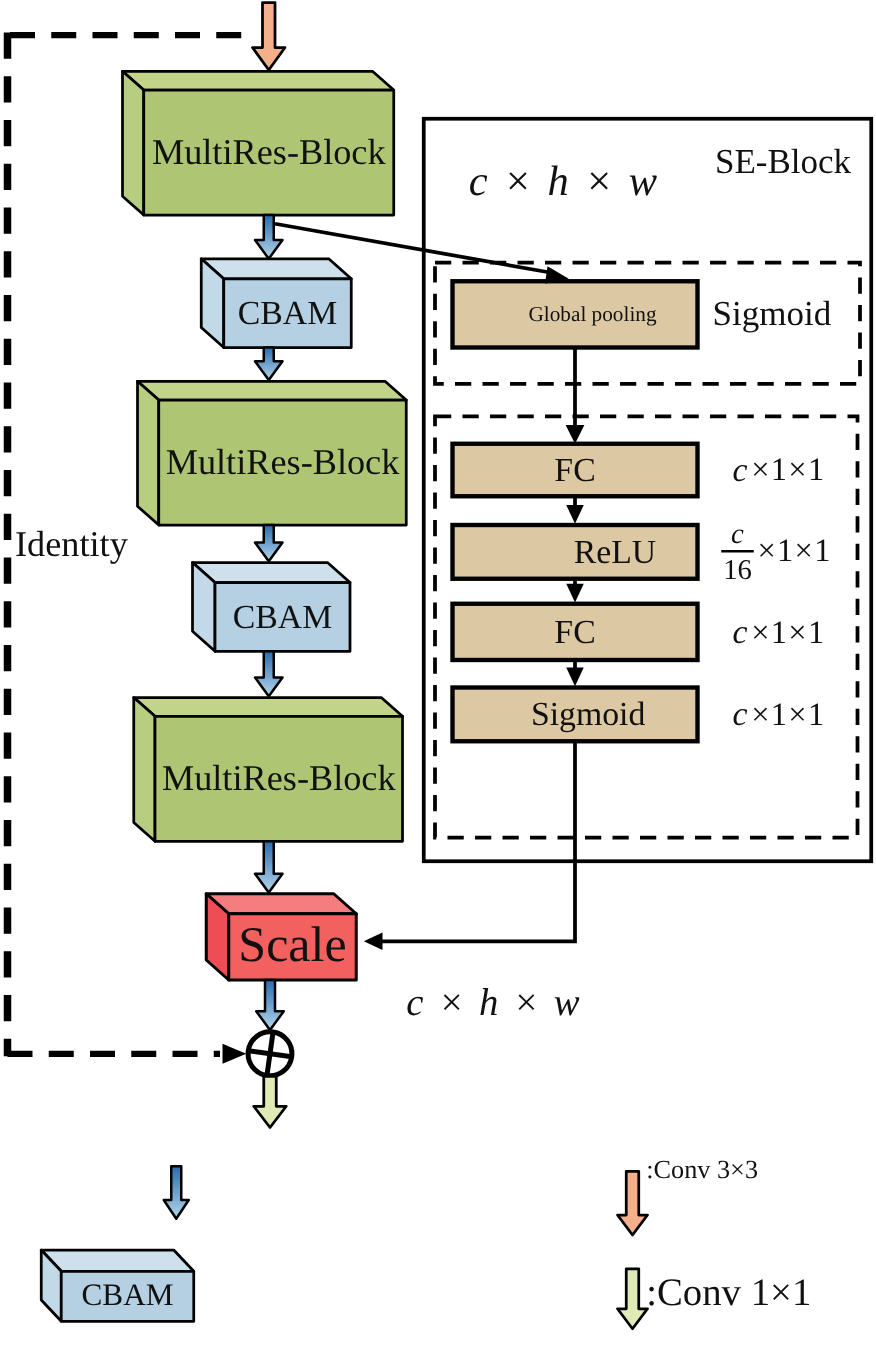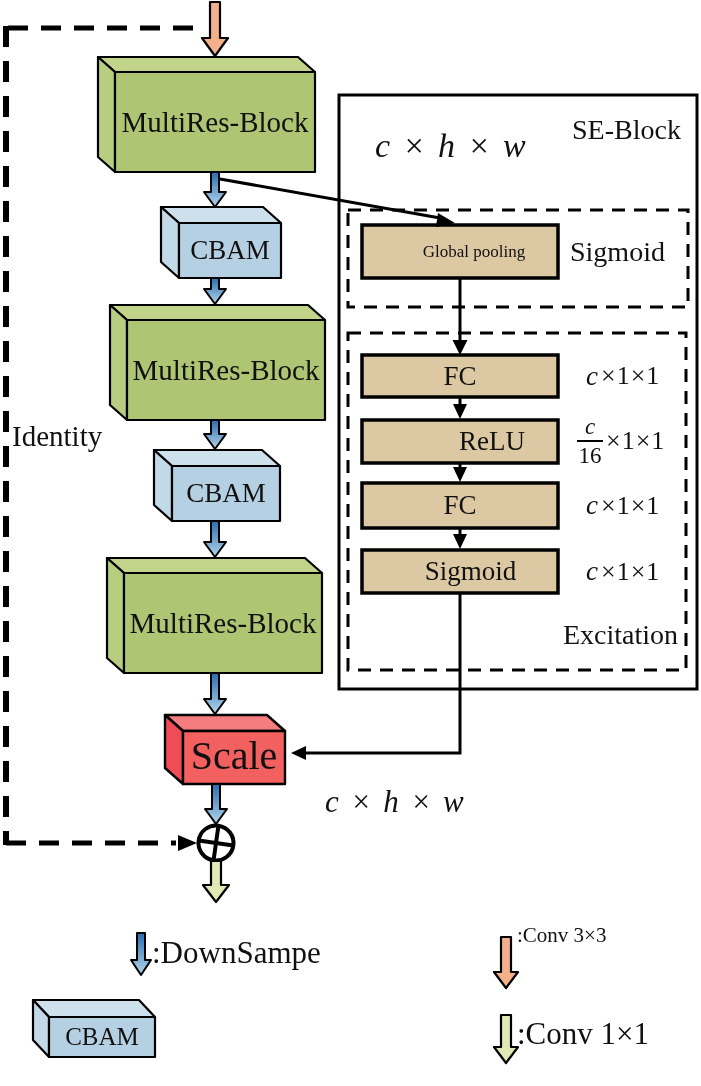--- a/index.html
+++ b/index.html
@@ -152,21 +152,20 @@
   <div class="lbl" style="left:12px;top:421px;font-size:29px;">Identity</div>
 
   <div class="lbl" style="left:572px;top:115px;font-size:28px;">SE-Block</div>
   <div class="lbl ital" style="left:375px;top:128px;font-size:34px;letter-spacing:2px;">c × h × w</div>
   <div class="lbl boxlbl" style="left:362px;top:225px;width:224px;height:53px;font-size:17px;">Global pooling</div>
   <div class="lbl" style="left:570px;top:237px;font-size:28px;">Sigmoid</div>
   <div class="lbl boxlbl" style="left:362px;top:355px;width:196px;height:42px;font-size:27px;">FC</div>
   <div class="lbl boxlbl" style="left:362px;top:420px;width:196px;height:43px;font-size:27px;margin-left:32px;">ReLU</div>
   <div class="lbl boxlbl" style="left:362px;top:483px;width:196px;height:45px;font-size:27px;">FC</div>
   <div class="lbl boxlbl" style="left:362px;top:550px;width:217px;height:43px;font-size:27px;">Sigmoid</div>
-  <div class="lbl" style="left:563px;top:620px;font-size:28px;">Excitation</div>
   <div class="lbl ital" style="left:325px;top:786px;font-size:31px;letter-spacing:2px;">c × h × w</div>
 
   <div class="dim-row" style="left:586px;top:355px;height:42px;">
     <span class="mvar">c</span>
       <span class="msuf">×1×1</span>
   </div>
   <div class="dim-row" style="left:577px;top:412px;height:58px;">
     <span class="frac">
         <span class="fnum">c</span>
         <span class="fbar"></span>
@@ -176,18 +175,17 @@
   </div>
   <div class="dim-row" style="left:586px;top:483px;height:45px;">
     <span class="mvar">c</span>
       <span class="msuf">×1×1</span>
   </div>
   <div class="dim-row" style="left:586px;top:550px;height:43px;">
     <span class="mvar">c</span>
       <span class="msuf">×1×1</span>
   </div>
 
-  <div class="lbl" style="left:152px;top:937px;font-size:31px;">:DownSampe</div>
   <div class="lbl boxlbl" style="left:49px;top:1017px;width:106px;height:40px;font-size:25px;">CBAM</div>
   <div class="lbl" style="left:517px;top:924px;font-size:21px;">:Conv 3×3</div>
   <div class="lbl" style="left:517px;top:1018px;font-size:31px;">:Conv 1×1</div>
 
 </div>
 
 </body></html>

